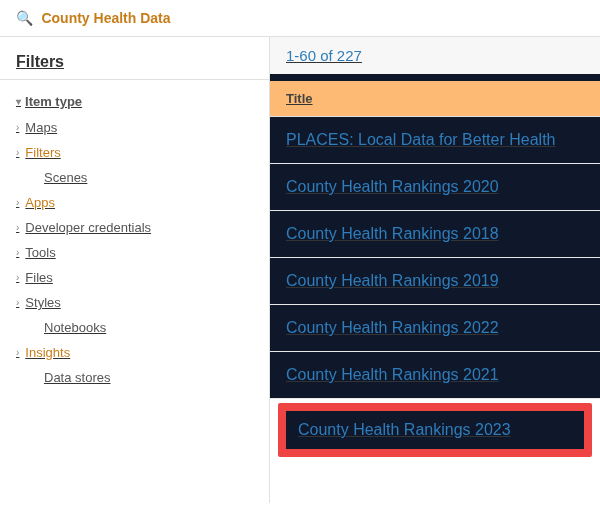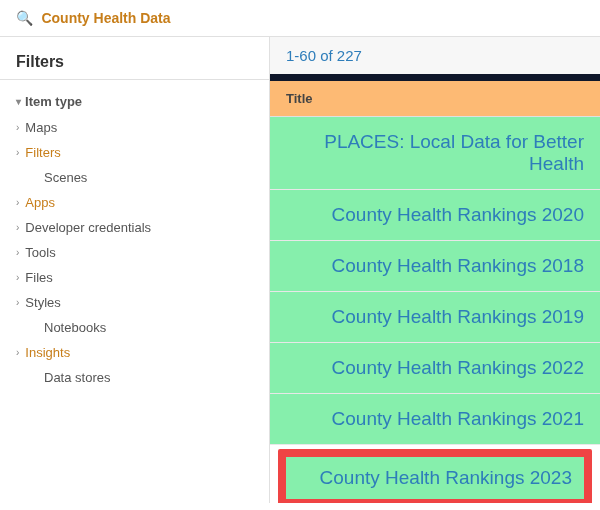--- a/index.html
+++ b/index.html
@@ -29,20 +29,21 @@
     .search-text {
       font-size: 14px;
       color: #c77e1a;
       font-weight: 700;
     }
 
     
     .main-layout {
       display: flex;
       height: calc(510px - 44px);
+      text-decoration: underline;
     }
 
     
     .sidebar {
       width: 270px;
       min-width: 270px;
       border-right: 1px solid #e0e0e0;
       padding: 16px 0;
       overflow-y: auto;
     }
@@ -116,25 +117,24 @@
       font-size: 13px;
       font-weight: 600;
       color: #444;
       border-bottom: 1px solid #e0e0e0;
       background: #fdba74;
     }
 
     .result-item {
       padding: 14px 16px;
       border-bottom: 1px solid #e8e8e8;
-      font-size: 19px;
+      font-size: 16px;
       color: #2e7dba;
       cursor: pointer;
-      background: #86efac;
-      text-align: right;
+      background: #0f172a;
     }
     .result-item.highlighted {
       border: 8px solid #ef4444;
       margin: 4px 8px;
       padding: 10px 12px;
       border-radius: 2px;
     }
   </style>
 </head>
 <body>

